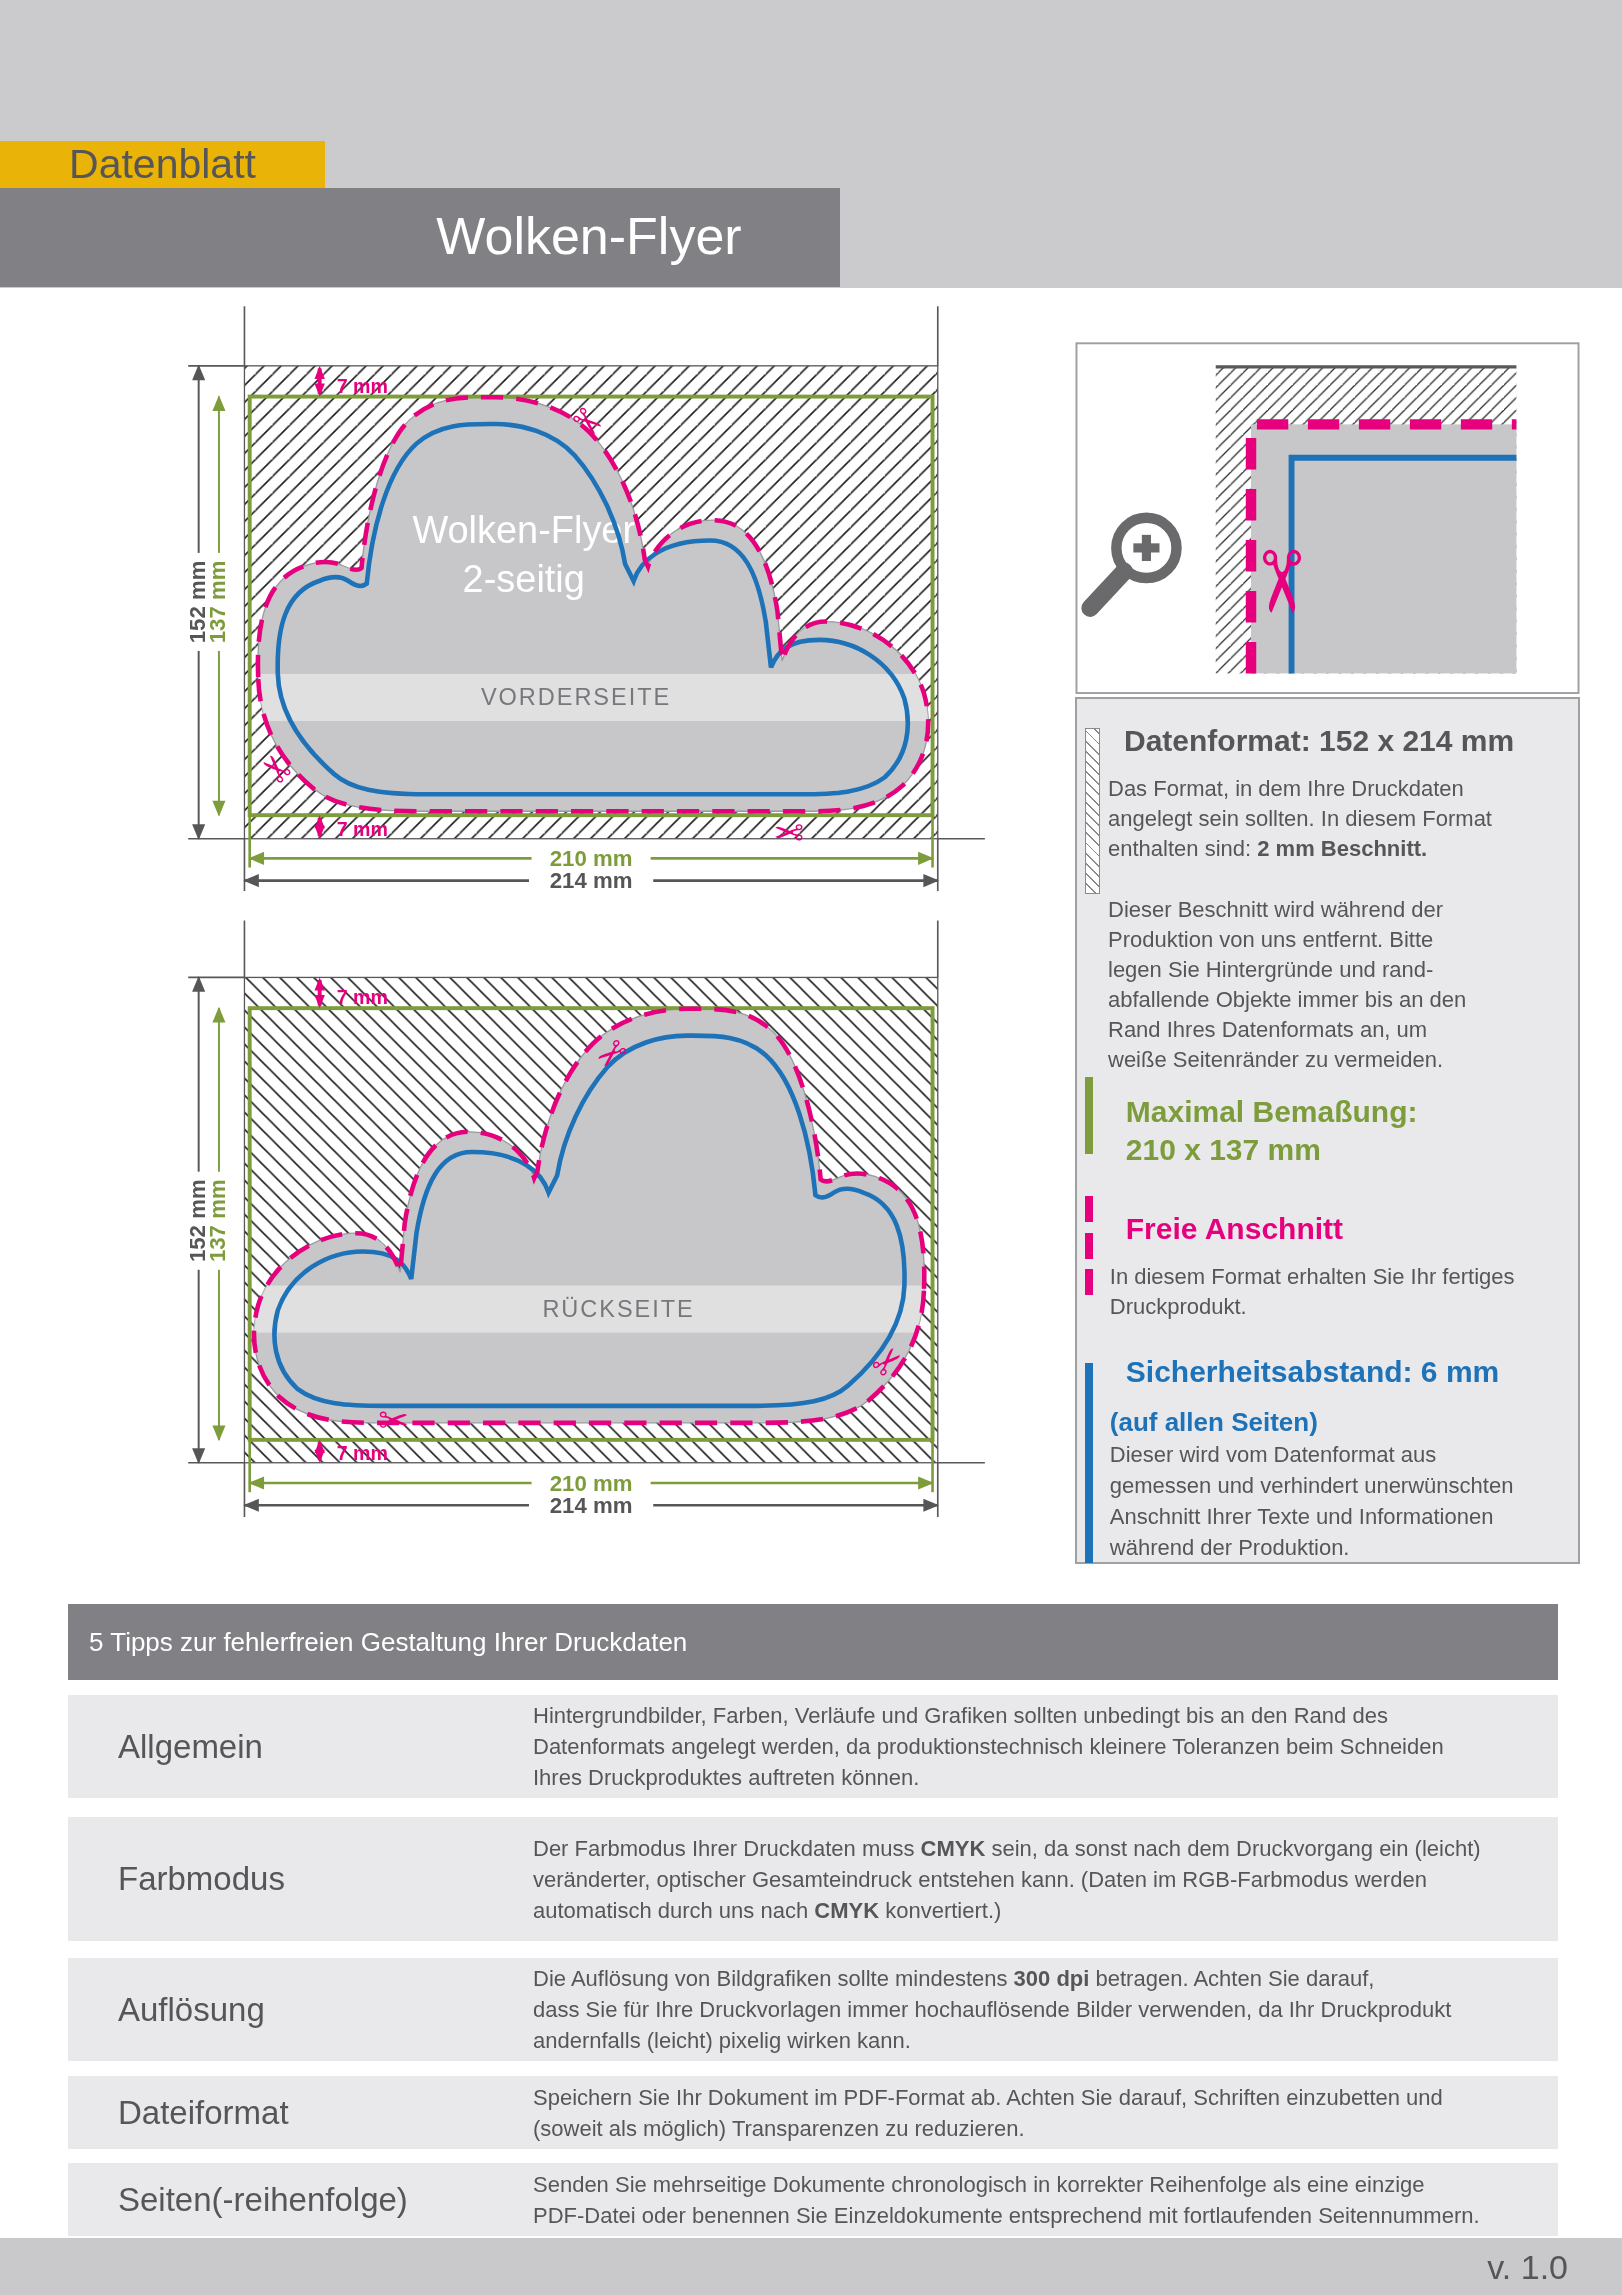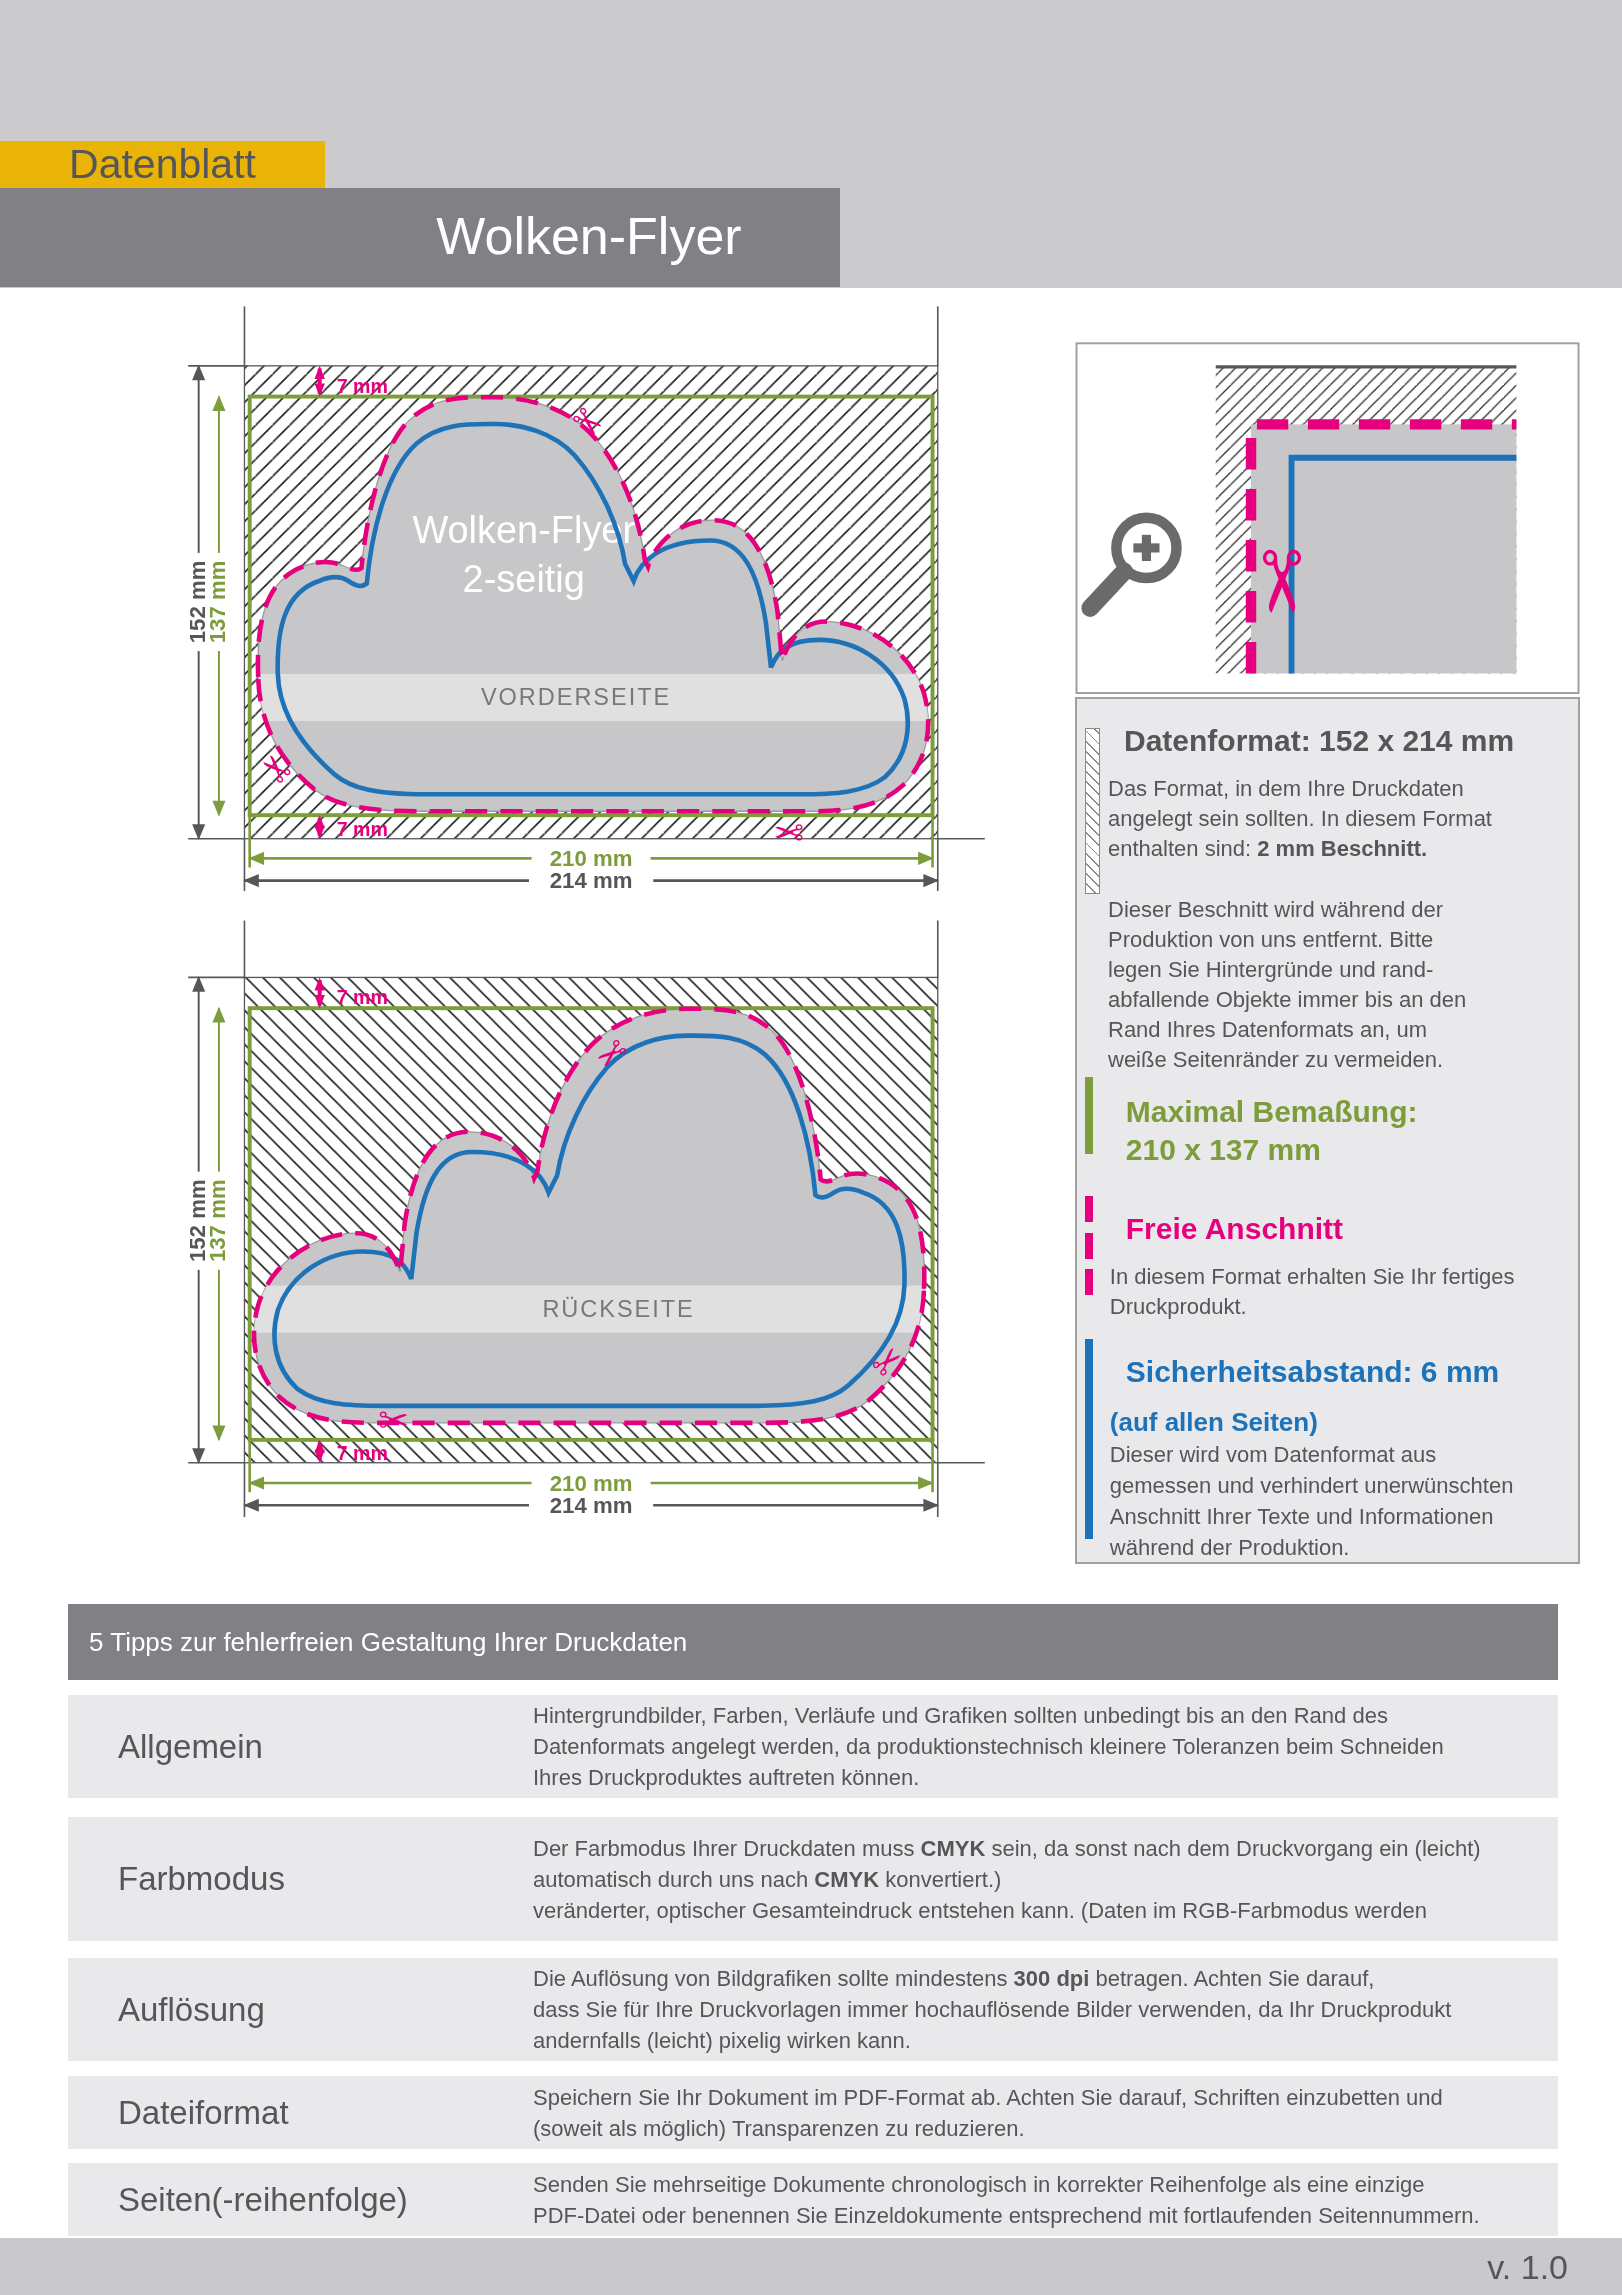--- a/index.html
+++ b/index.html
@@ -318,21 +318,21 @@
       </div>
     <div>
       <h2 class="pink-t">Freie Anschnitt</h2>
       <div class="body-txt" style="margin-top:3.9px;">
         <div class="tline">In diesem Format erhalten Sie Ihr fertiges</div>
         <div class="tline">Druckprodukt.</div>
       </div>
     </div>
   </div>
 
-  <div class="blk flexrow" style="left:7.9px;top:640px;width:484px;">
+  <div class="blk flexrow" style="left:7.9px;top:640px;width:484px;align-items:flex-end;">
     <div class="bar bar-blue"></div>
     <div>
       <h2 class="blue-t">Sicherheitsabstand: 6 mm</h2>
       <div class="sub-blue">(auf allen Seiten)</div>
       <div class="body-txt" style="line-height:31px;">
         <div class="tline">Dieser wird vom Datenformat aus</div>
         <div class="tline">gemessen und verhindert unerwünschten</div>
         <div class="tline">Anschnitt Ihrer Texte und Informationen</div>
         <div class="tline">während der Produktion.</div>
       </div>
@@ -350,22 +350,22 @@
     <div class="tline">Hintergrundbilder, Farben, Verläufe und Grafiken sollten unbedingt bis an den Rand des</div>
     <div class="tline">Datenformats angelegt werden, da produktionstechnisch kleinere Toleranzen beim Schneiden</div>
     <div class="tline">Ihres Druckproduktes auftreten können.</div>
   </div>
 </div>
 
 <div class="abs trow" style="top:1817px;height:124px;">
   <div class="tlabel">Farbmodus</div>
   <div class="tbody">
     <div class="tline"><span>Der Farbmodus Ihrer Druckdaten muss </span><b>CMYK</b><span> sein, da sonst nach dem Druckvorgang ein (leicht)</span></div>
+    <div class="tline">veränderter, optischer Gesamteindruck entstehen kann. (Daten im RGB-Farbmodus werden</div>
     <div class="tline"><span>automatisch durch uns nach </span><b>CMYK</b><span> konvertiert.)</span></div>
-    <div class="tline">veränderter, optischer Gesamteindruck entstehen kann. (Daten im RGB-Farbmodus werden</div>
   </div>
 </div>
 
 <div class="abs trow" style="top:1958px;height:103px;">
   <div class="tlabel">Auflösung</div>
   <div class="tbody">
     <div class="tline"><span>Die Auflösung von Bildgrafiken sollte mindestens </span><b>300 dpi</b><span> betragen. Achten Sie darauf,</span></div>
     <div class="tline">dass Sie für Ihre Druckvorlagen immer hochauflösende Bilder verwenden, da Ihr Druckprodukt</div>
     <div class="tline">andernfalls (leicht) pixelig wirken kann.</div>
   </div>

